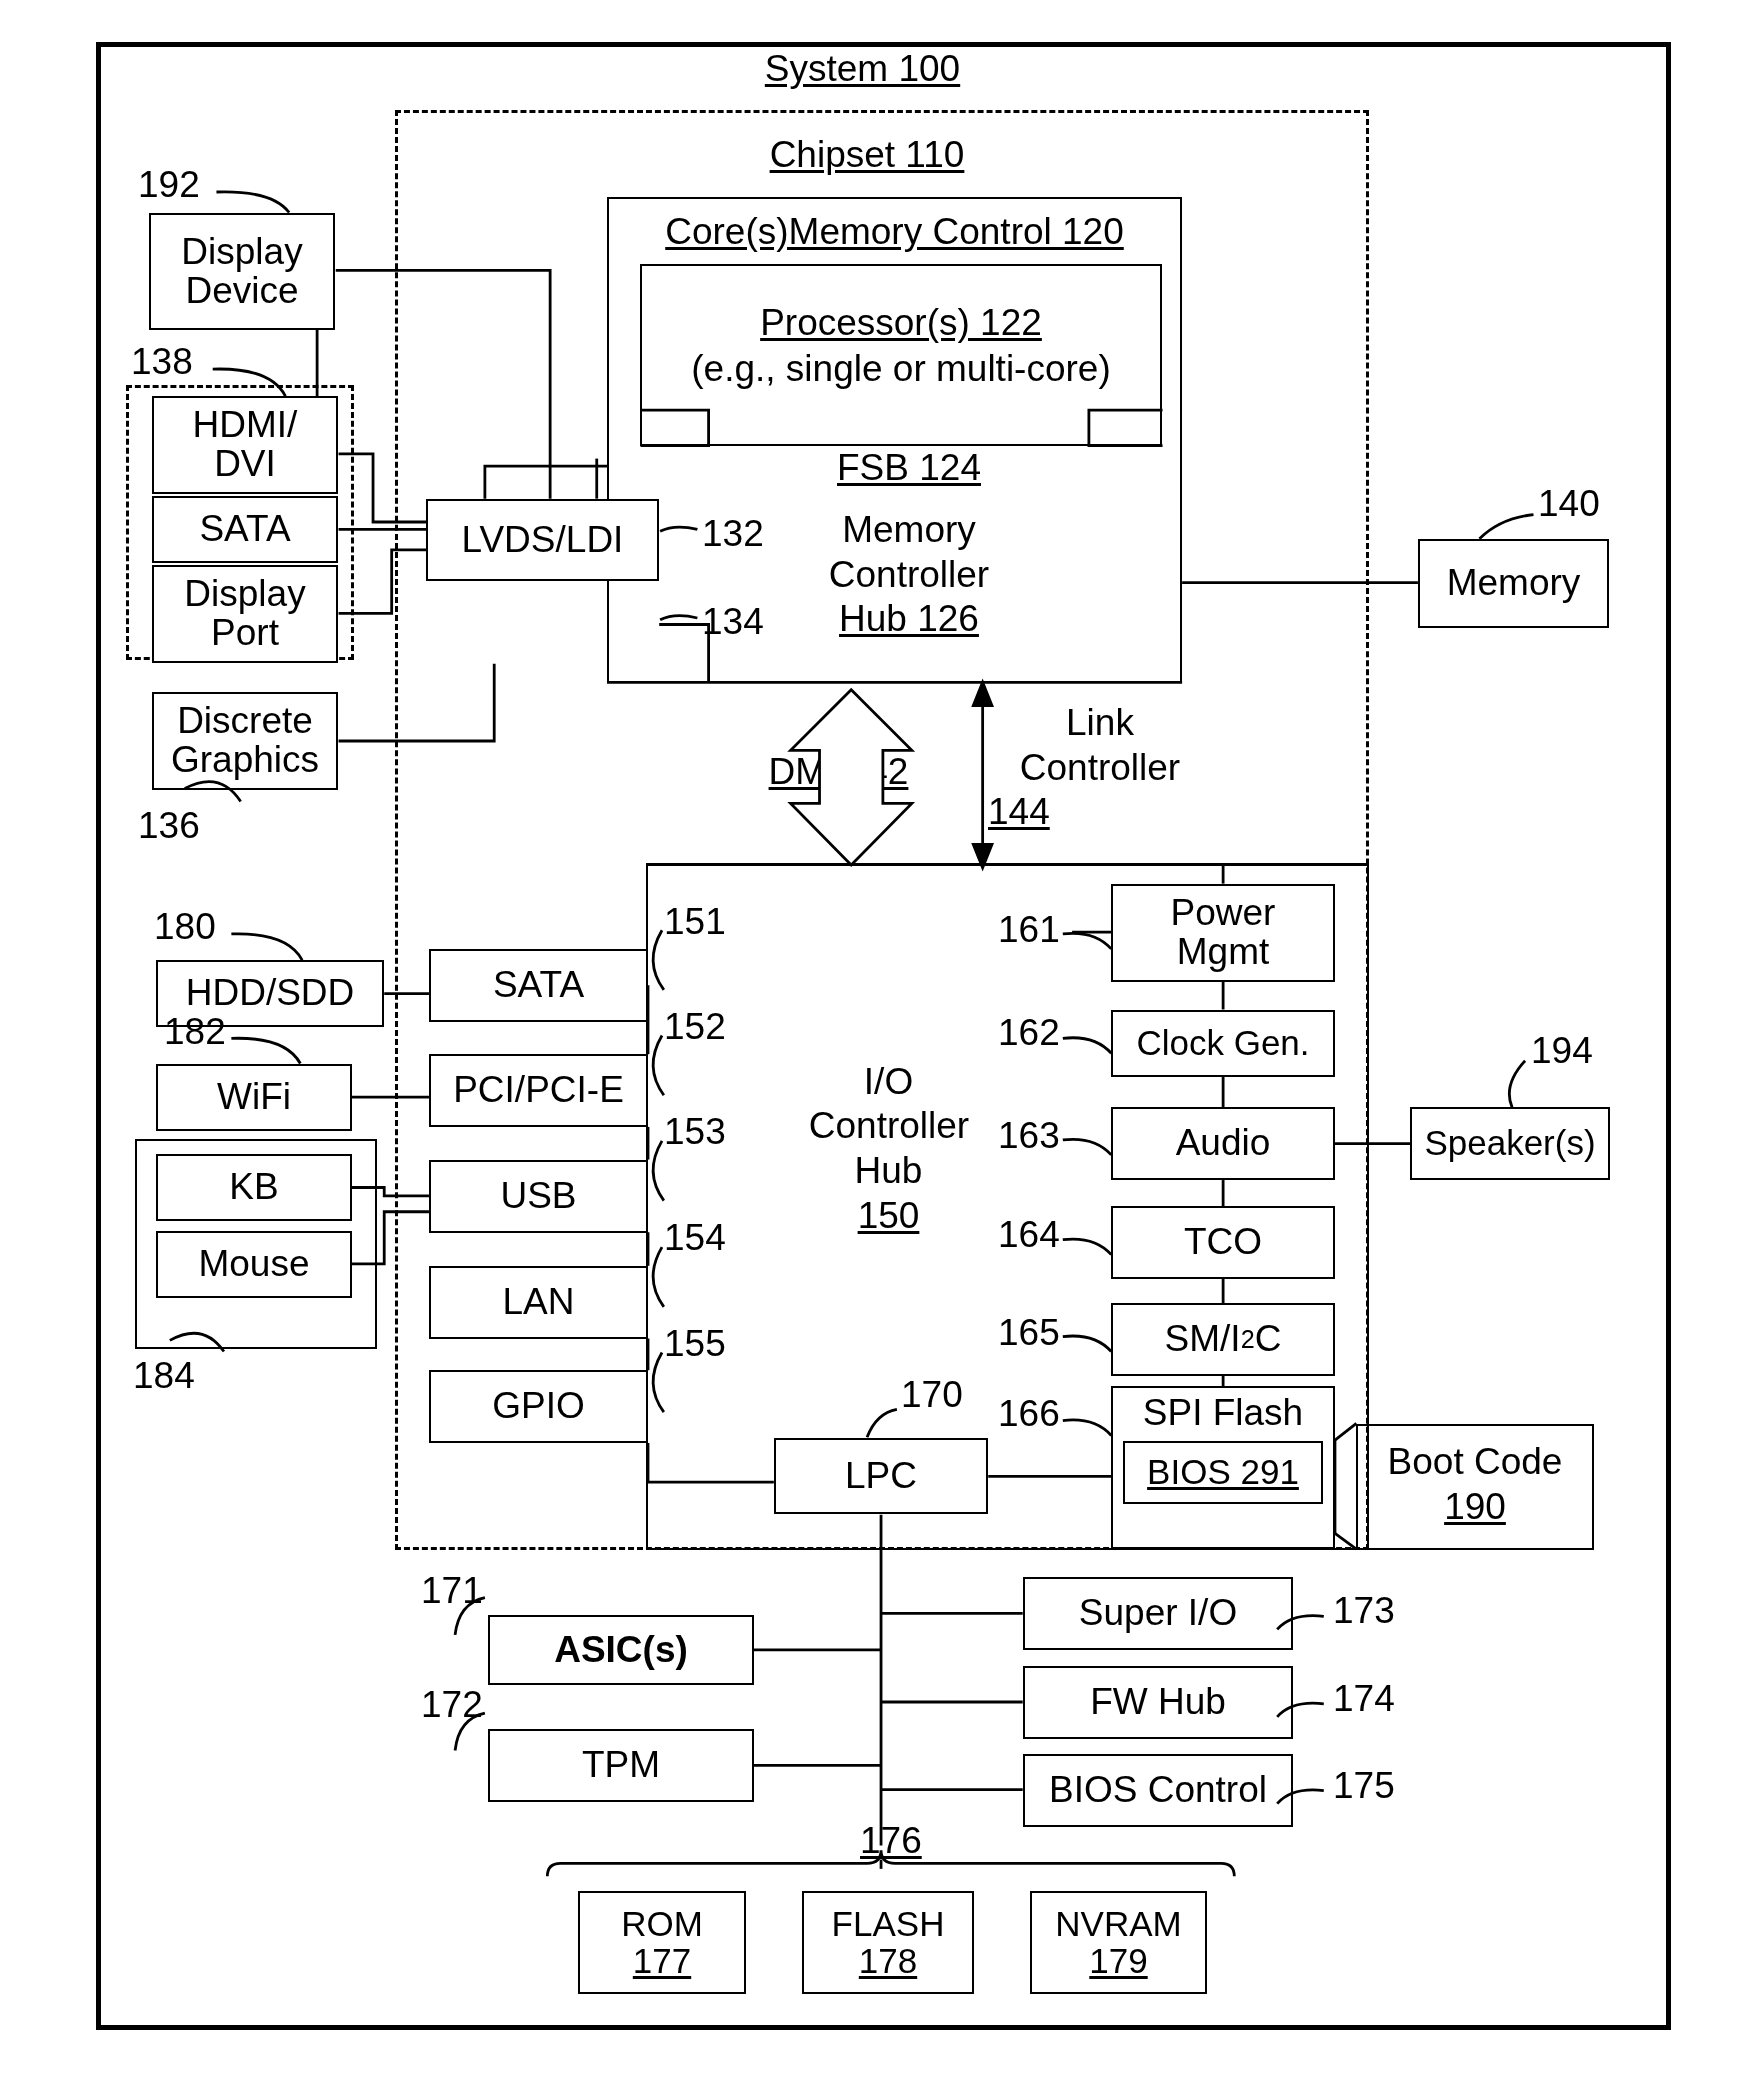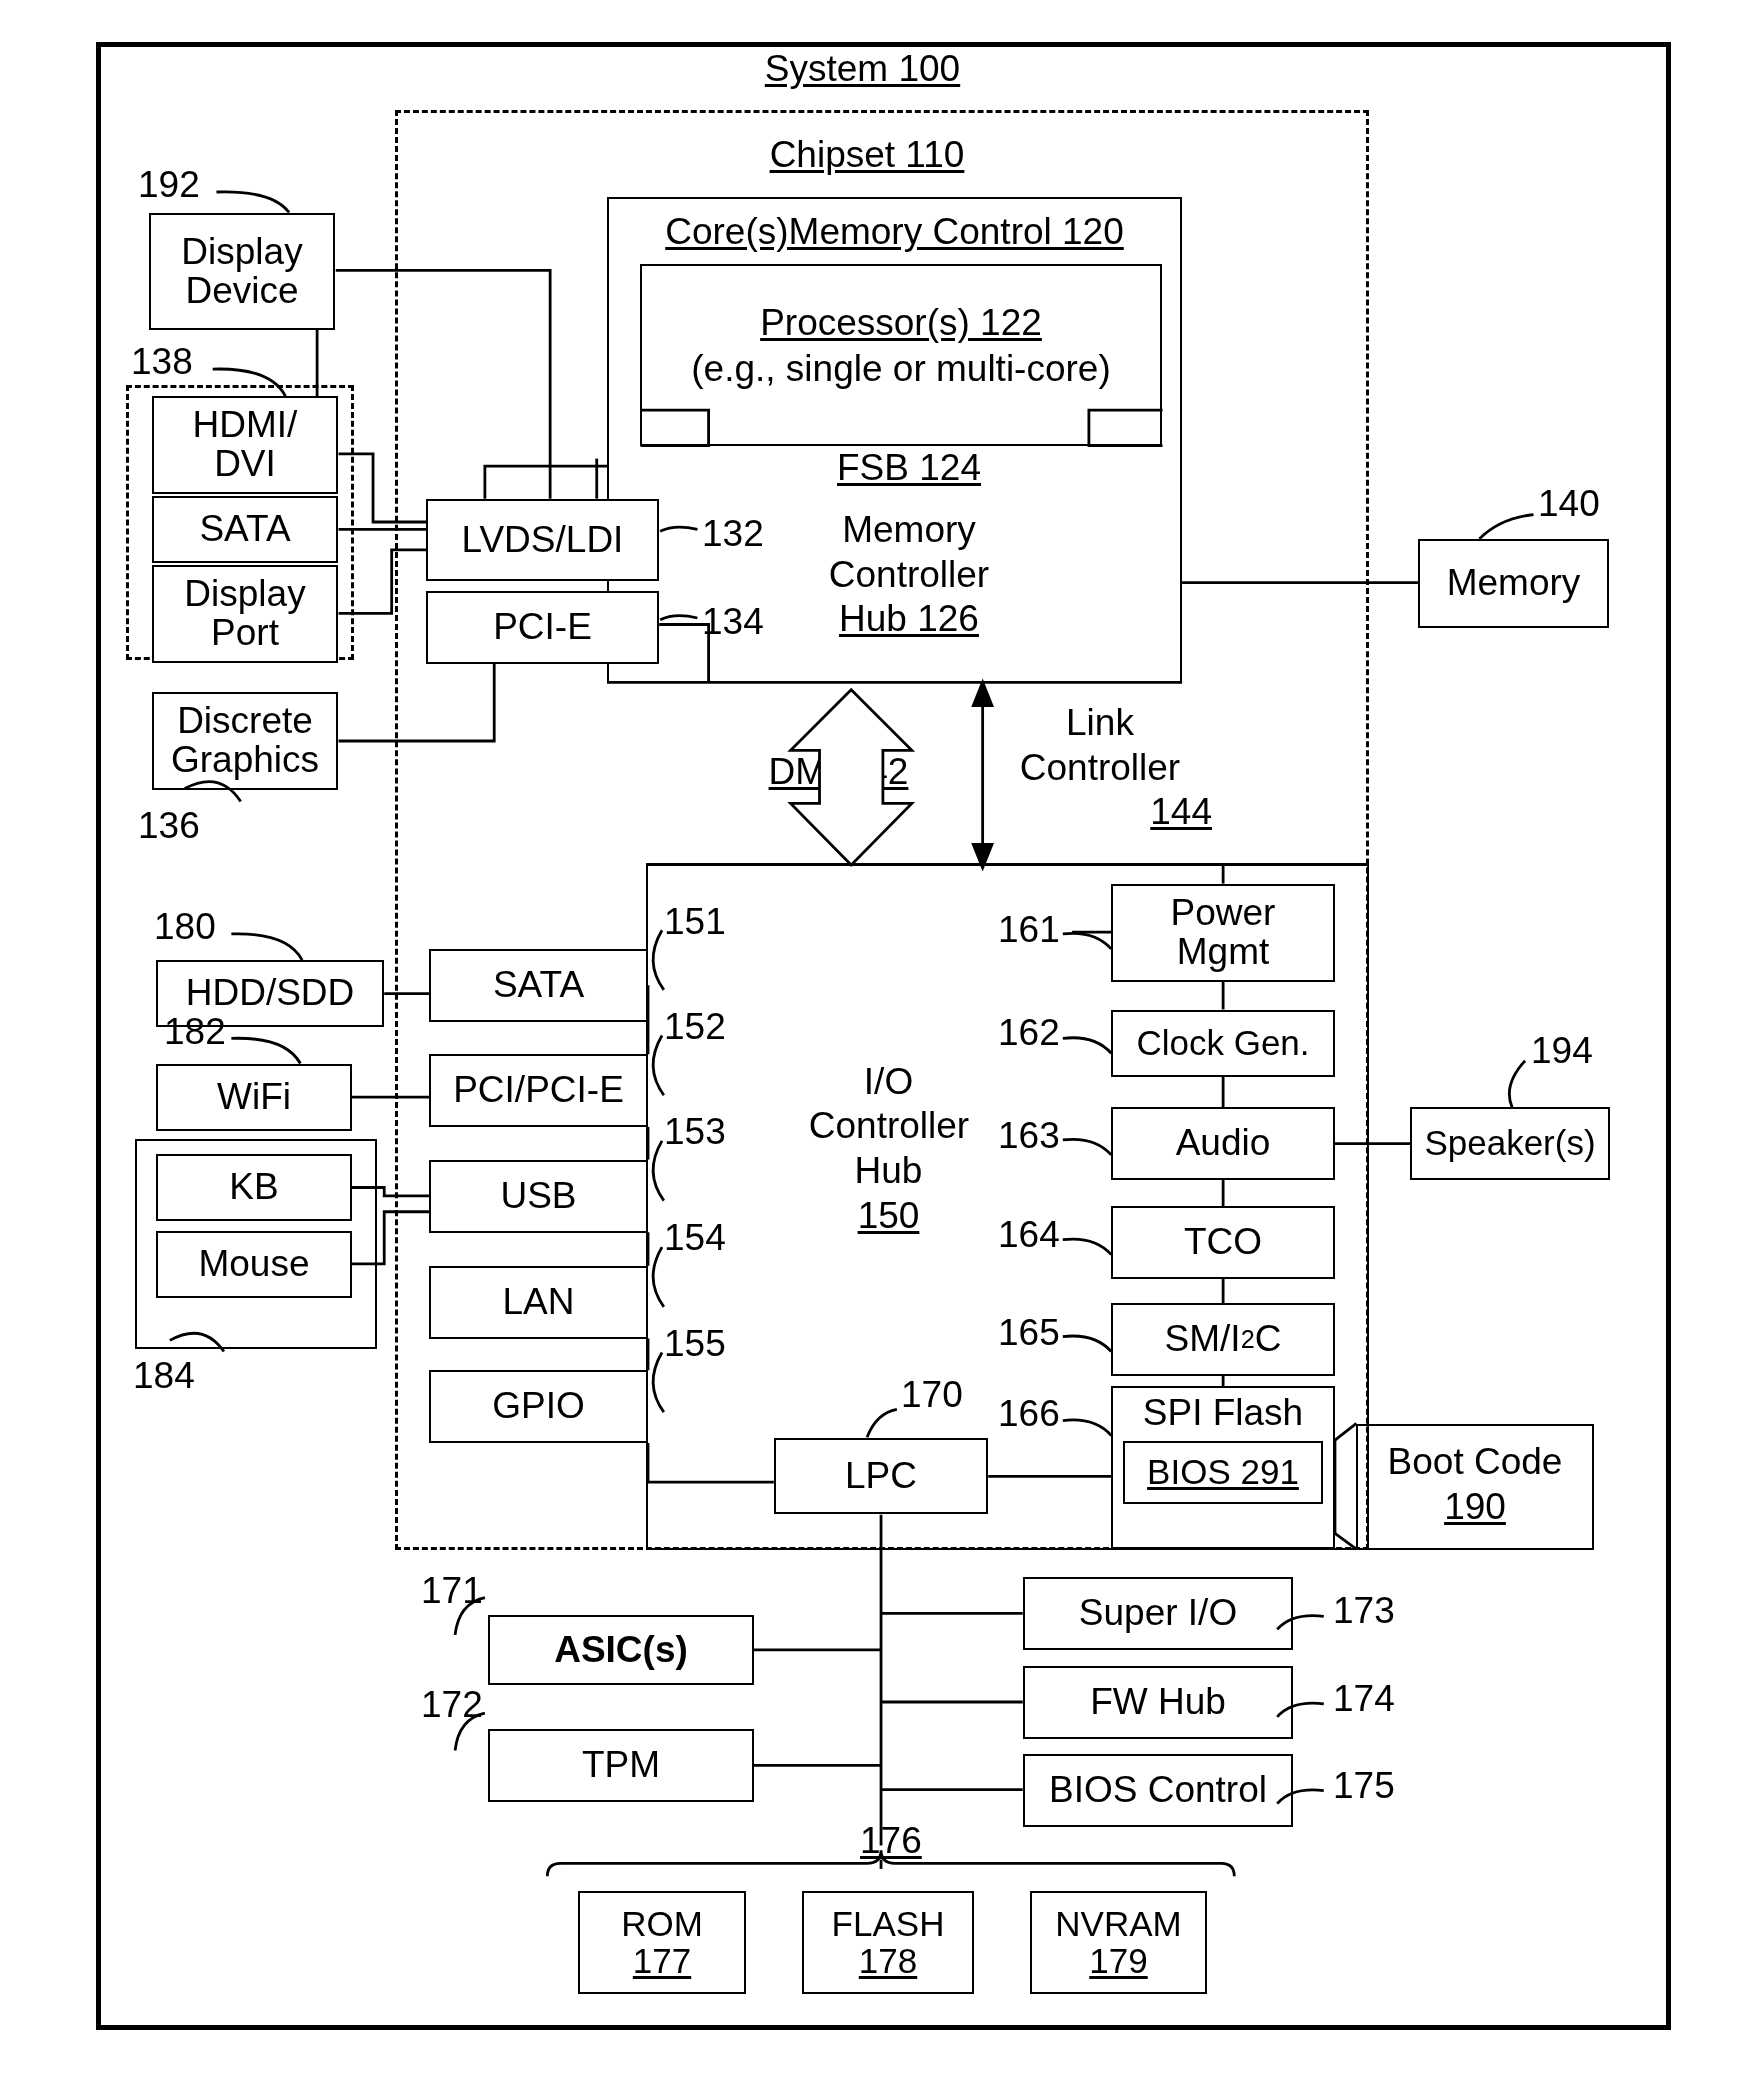--- a/index.html
+++ b/index.html
@@ -63,30 +63,29 @@
   <div class="box" style="left:152px;top:565px;width:186px;height:98px;font-size:37px;white-space:pre-line;">Display
 Port</div>
 
   <div class="box" style="left:152px;top:692px;width:186px;height:98px;font-size:37px;white-space:pre-line;">Discrete
 Graphics</div>
   <div class="ref" style="left:138px;top:805px;">136</div>
 
   <div class="box" style="left:426px;top:499px;width:233px;height:82px;font-size:37px;">LVDS/LDI</div>
   <div class="ref" style="left:702px;top:513px;">132</div>
 
-  <div class="box" style="left:426px;top:591px;width:233px;height:73px;font-size:37px;">PCI-E</div>
   <div class="ref" style="left:702px;top:601px;">134</div>
 
   <div class="box" style="left:1418px;top:539px;width:191px;height:89px;font-size:37px;">Memory</div>
   <div class="ref" style="left:1538px;top:483px;">140</div>
 
   <div class="lbl u" style="left:736px;top:753px;width:205px;text-align:center;font-size:37px;">DMI 142</div>
   <div class="lbl" style="left:988px;top:704px;width:224px;text-align:center;font-size:37px;">Link</div>
   <div class="lbl" style="left:988px;top:749px;width:224px;text-align:center;font-size:37px;">Controller</div>
-  <div class="lbl u" style="left:988px;top:793px;width:224px;text-align:right;font-size:37px;">144</div>
+  <div class="lbl u" style="left:988px;top:793px;width:224px;text-align:left;font-size:37px;">144</div>
 
   <div class="plain" style="left:646px;top:863px;width:723px;height:687px;border-top:none;"></div>
   <div class="ln hl" style="left:646px;top:863px;width:723px;"></div>
 
   <div class="lbl" style="left:786px;top:1063px;width:205px;text-align:center;font-size:37px;">I/O</div>
   <div class="lbl" style="left:777px;top:1107px;width:224px;text-align:center;font-size:37px;">Controller</div>
   <div class="lbl" style="left:786px;top:1152px;width:205px;text-align:center;font-size:37px;">Hub</div>
   <div class="lbl u" style="left:786px;top:1197px;width:205px;text-align:center;font-size:37px;">150</div>
 
   <div class="box" style="left:156px;top:960px;width:228px;height:67px;font-size:37px;">HDD/SDD</div>

